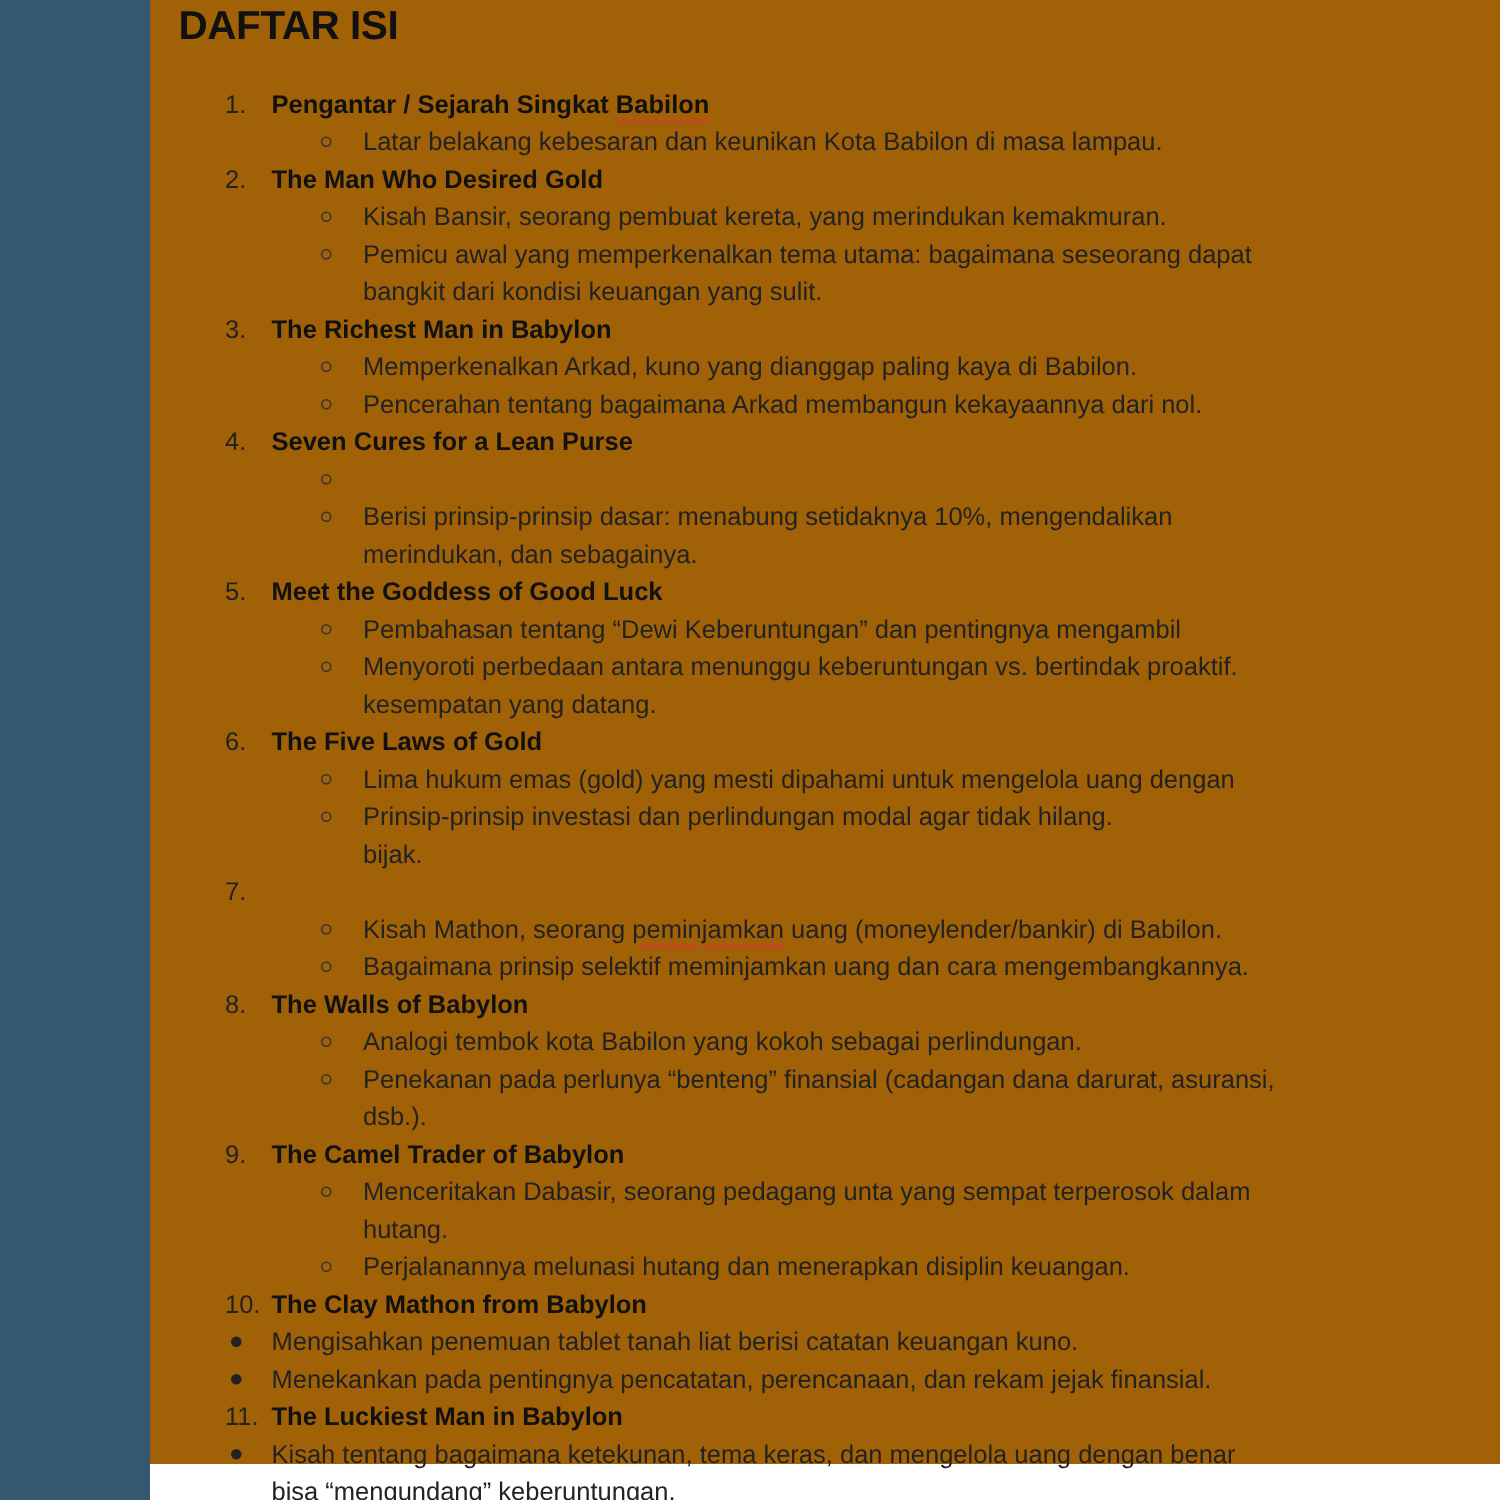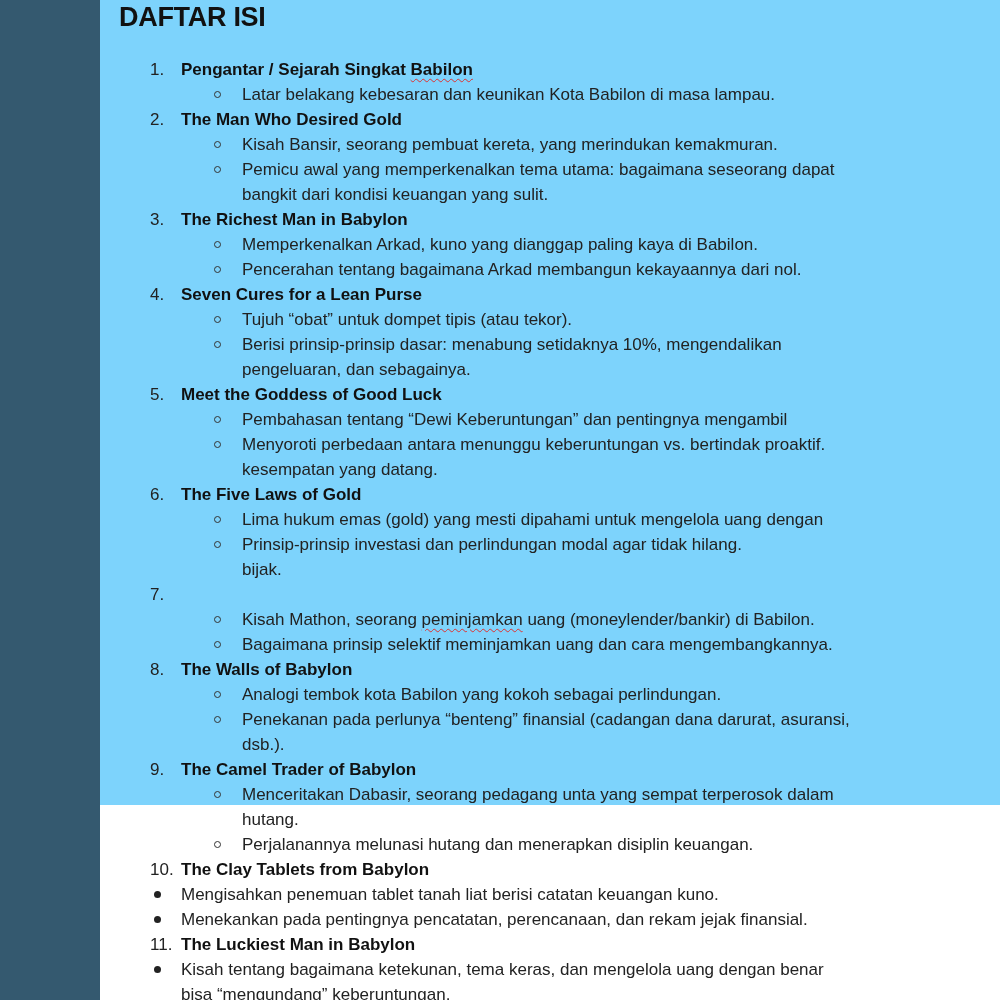--- a/index.html
+++ b/index.html
@@ -1,18 +1,18 @@
 <!DOCTYPE html>
 <html><head>
 <meta charset="utf-8">
 <style>
   html, body { margin:0; padding:0; }
   body { width:1000px; height:1000px; overflow:hidden; background:#ffffff; position:relative; font-family:"Liberation Sans", sans-serif; }
   .side { position:absolute; left:0; top:0; width:100px; height:1000px; background:#34596f; }
-  .page { position:absolute; left:100px; top:0; width:900px; height:805px; background:#7dd3fc; }
+  .page { position:absolute; left:100px; top:0; width:900px; height:976px; background:#a16207; }
   .title { position:absolute; left:19px; top:0px; font-size:27px; font-weight:bold; color:#111; line-height:34px; letter-spacing:-0.3px; }
   .list { position:absolute; left:0; top:57px; width:900px; }
   .line { position:relative; height:25px; line-height:25px; font-size:17px; color:#222; white-space:nowrap; }
   .num { position:absolute; left:50px; color:#222; }
   .head { position:absolute; left:81px; font-weight:bold; color:#111; }
   .circ { position:absolute; left:114px; top:9px; width:5px; height:5px; border:1.3px solid #333; border-radius:50%; }
   .sub { position:absolute; left:142px; color:#222; }
   .dot { position:absolute; left:54px; top:9px; width:7px; height:7px; background:#222; border-radius:50%; }
   .bsub { position:absolute; left:81px; color:#222; }
   .squig { text-decoration: underline wavy #d33; text-decoration-thickness:1px; text-underline-offset:3px; }
@@ -64,28 +64,27 @@
         <span class="circ"></span>
         <span class="sub">Pencerahan tentang bagaimana Arkad membangun kekayaannya dari nol.</span>
       </div>
 
     <div class="line">
       <span class="num">4.</span>
       <span class="head">Seven Cures for a Lean Purse</span>
     </div>
     <div class="line">
         <span class="circ"></span>
-        <span class="sub">Tujuh “obat” untuk dompet tipis (atau tekor).</span>
       </div>
     <div class="line">
         <span class="circ"></span>
         <span class="sub">Berisi prinsip-prinsip dasar: menabung setidaknya 10%, mengendalikan</span>
       </div>
     <div class="line">
-        <span class="sub">pengeluaran, dan sebagainya.</span>
+        <span class="sub">merindukan, dan sebagainya.</span>
       </div>
 
     <div class="line">
       <span class="num">5.</span>
       <span class="head">Meet the Goddess of Good Luck</span>
     </div>
     <div class="line">
         <span class="circ"></span>
         <span class="sub">Pembahasan tentang “Dewi Keberuntungan” dan pentingnya mengambil</span>
       </div>
@@ -152,21 +151,21 @@
     <div class="line">
         <span class="sub">hutang.</span>
       </div>
     <div class="line">
         <span class="circ"></span>
         <span class="sub">Perjalanannya melunasi hutang dan menerapkan disiplin keuangan.</span>
       </div>
 
     <div class="line">
       <span class="num">10.</span>
-      <span class="head">The Clay Tablets from Babylon</span>
+      <span class="head">The Clay Mathon from Babylon</span>
     </div>
     <div class="line">
         <span class="dot"></span>
         <span class="bsub">Mengisahkan penemuan tablet tanah liat berisi catatan keuangan kuno.</span>
       </div>
     <div class="line">
         <span class="dot"></span>
         <span class="bsub">Menekankan pada pentingnya pencatatan, perencanaan, dan rekam jejak finansial.</span>
       </div>
 

